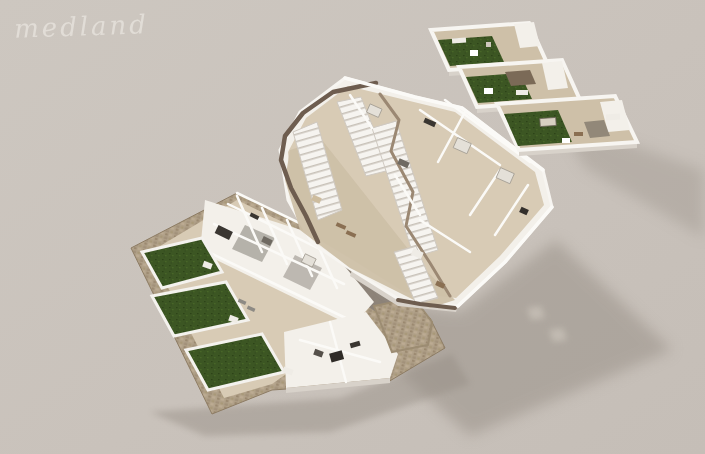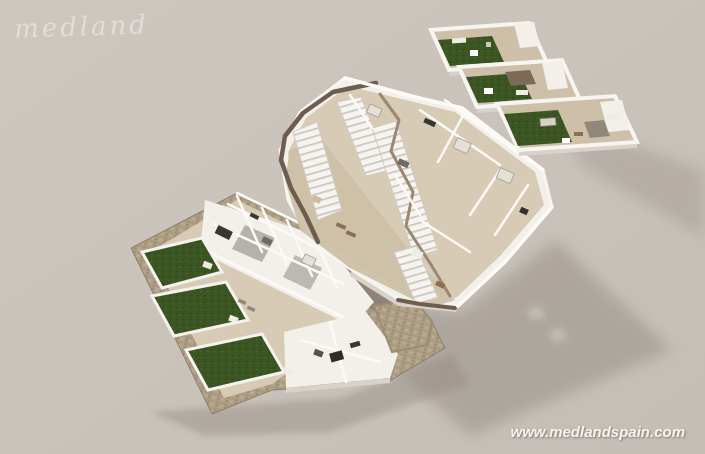--- a/index.html
+++ b/index.html
@@ -205,15 +205,14 @@
       <polygon fill="#55504a" opacity="0.5" points="584,122 604,120 610,136 590,138"></polygon>
       <rect fill="#d8d0c2" stroke="#6b6257" stroke-width="0.8" x="540" y="118" width="16" height="8" transform="rotate(-4 548 122)"></rect>
       <rect class="furn-light" x="606" y="114" width="14" height="6" transform="rotate(-4 613 117)"></rect>
       <rect class="furn-brown" x="574" y="132" width="9" height="4"></rect>
       <rect fill="#ffffff" x="562" y="138" width="8" height="5"></rect>
     </g>
   </g>
 </svg>
 
 <div class="logo">medland</div>
-<div class="watermark">www.medlandspain.com</div>
 
 </div>
 
 </body></html>

